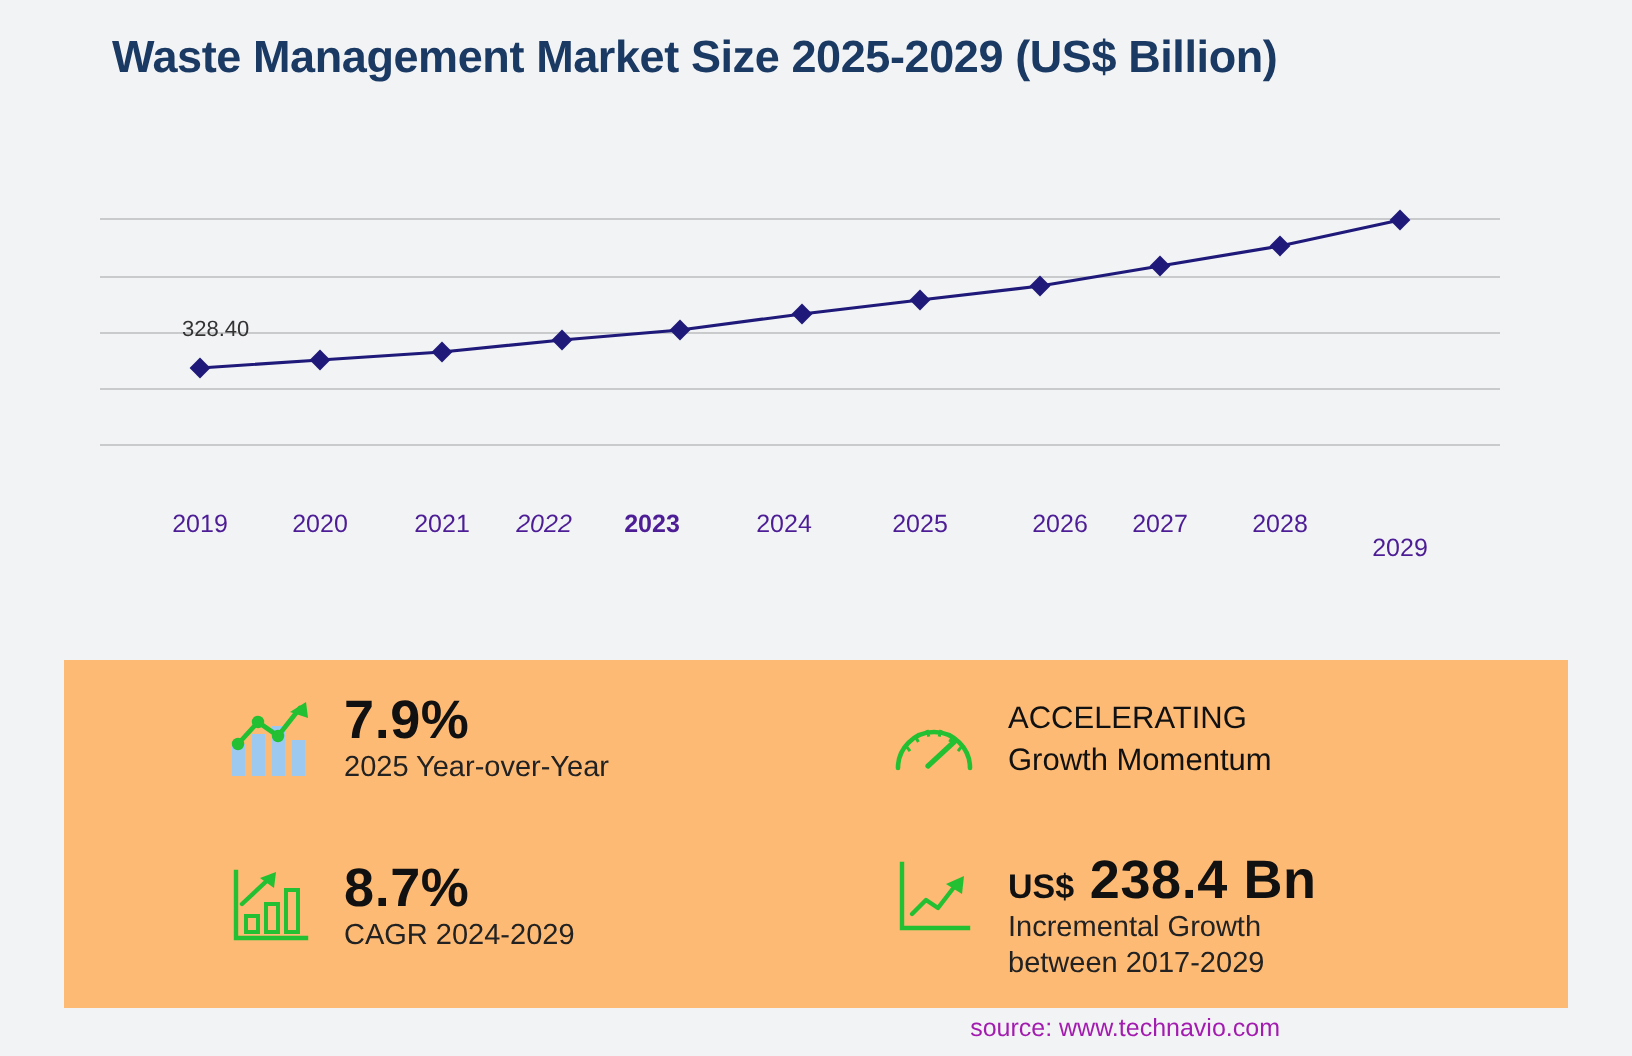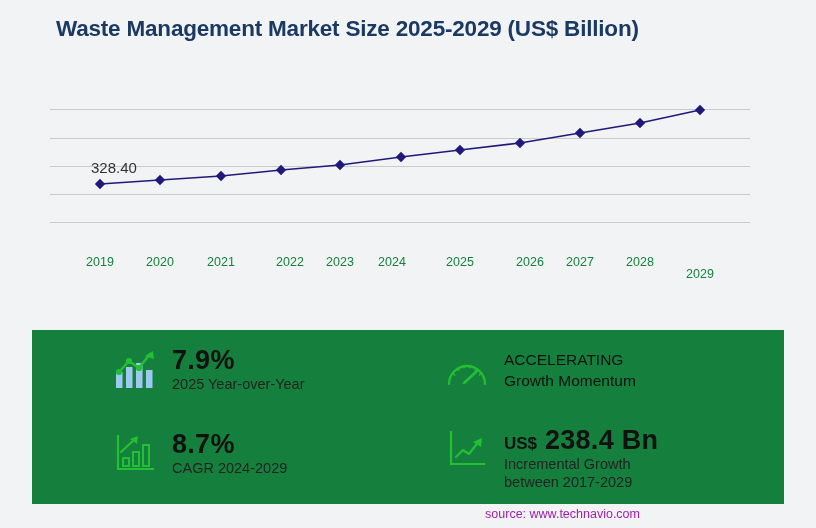--- a/index.html
+++ b/index.html
@@ -43,45 +43,45 @@
     background:#c9cacc;
   }
   #series-svg{
     position:absolute;
     left:0;top:0;
     width:700px;height:230px;
     overflow:visible;
   }
   #first-point-label{
     position:absolute;
-    font-size:15px;
+    font-size:11px;
     color:#333333;
     white-space:nowrap;
   }
   #xaxis{
     position:absolute;
     left:50px;top:195px;
     width:700px;height:34px;
   }
   .xtick{
     position:absolute;
     top:0;
     font-size:12.5px;
-    color:#15803d;
+    color:#4c1d95;
     text-align:left;
     transform:translateX(-50%);
     white-space:nowrap;
   }
 
   
   #kpi-panel{
     position:absolute;
     left:32px;top:330px;
     width:752px;height:174px;
-    background:#15803d;
+    background:#fdba74;
   }
   .kpi{
     position:absolute;
     display:flex;
     align-items:flex-start;
   }
   .kpi-icon{
     width:46px;height:46px;
     flex:0 0 46px;
     margin-right:14px;
@@ -163,22 +163,22 @@
           </g>
       </svg>
 
       <div id="first-point-label" style="left: 41px; top: 99px;">328.40</div>
     </div>
 
     <div id="xaxis">
         <div class="xtick" style="left: 50px;">2019</div>
         <div class="xtick" style="left: 110px;">2020</div>
         <div class="xtick" style="left: 171px;">2021</div>
-        <div class="xtick" style="left: 240px;">2022</div>
-        <div class="xtick" style="left: 290px;">2023</div>
+        <div class="xtick" style="left: 222px; font-style: italic;">2022</div>
+        <div class="xtick" style="left: 276px; font-weight: bold;">2023</div>
         <div class="xtick" style="left: 342px;">2024</div>
         <div class="xtick" style="left: 410px;">2025</div>
         <div class="xtick" style="left: 470px; margin-left: 10px;">2026</div>
         <div class="xtick" style="left: 530px;">2027</div>
         <div class="xtick" style="left: 590px;">2028</div>
         <div class="xtick" style="left: 650px; margin-top: 12px;">2029</div>
       </div>
   </div>
 
   <div id="kpi-panel">

